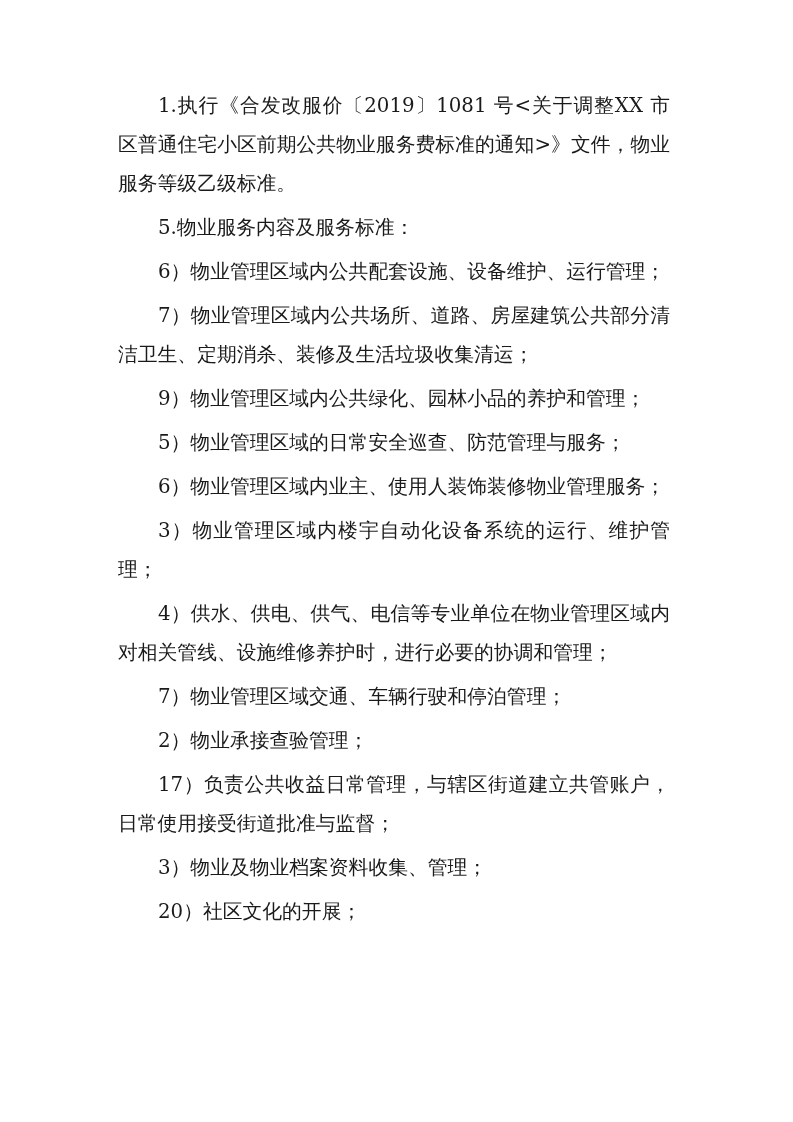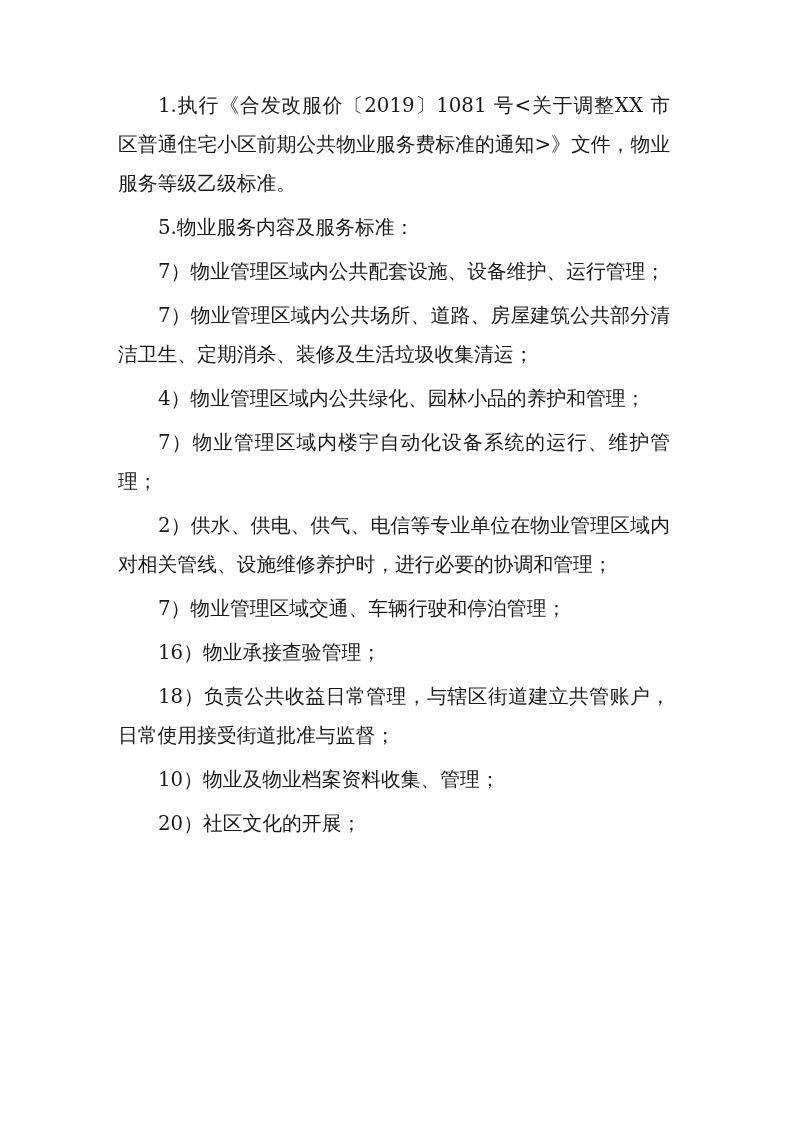--- a/index.html
+++ b/index.html
@@ -21,23 +21,25 @@
       letter-spacing: 0px;
       word-break: break-all;
     }
   </style>
 </head>
 <body>
 
 <div class="page">
   <p class="para">1.执行《合发改服价〔2019〕1081 号&lt;关于调整XX 市区普通住宅小区前期公共物业服务费标准的通知&gt;》文件，物业服务等级乙级标准。</p>
   <p class="para">5.物业服务内容及服务标准：</p>
-  <p class="para">7）物业管理区域内公共配套设施、设备维护、运行管理；</p>
+  <p class="para">6）物业管理区域内公共配套设施、设备维护、运行管理；</p>
   <p class="para">7）物业管理区域内公共场所、道路、房屋建筑公共部分清洁卫生、定期消杀、装修及生活垃圾收集清运；</p>
-  <p class="para">4）物业管理区域内公共绿化、园林小品的养护和管理；</p>
-  <p class="para">7）物业管理区域内楼宇自动化设备系统的运行、维护管理；</p>
-  <p class="para">2）供水、供电、供气、电信等专业单位在物业管理区域内对相关管线、设施维修养护时，进行必要的协调和管理；</p>
+  <p class="para">9）物业管理区域内公共绿化、园林小品的养护和管理；</p>
+  <p class="para">5）物业管理区域的日常安全巡查、防范管理与服务；</p>
+  <p class="para">6）物业管理区域内业主、使用人装饰装修物业管理服务；</p>
+  <p class="para">3）物业管理区域内楼宇自动化设备系统的运行、维护管理；</p>
+  <p class="para">4）供水、供电、供气、电信等专业单位在物业管理区域内对相关管线、设施维修养护时，进行必要的协调和管理；</p>
   <p class="para">7）物业管理区域交通、车辆行驶和停泊管理；</p>
-  <p class="para">16）物业承接查验管理；</p>
-  <p class="para">18）负责公共收益日常管理，与辖区街道建立共管账户，日常使用接受街道批准与监督；</p>
-  <p class="para">10）物业及物业档案资料收集、管理；</p>
+  <p class="para">2）物业承接查验管理；</p>
+  <p class="para">17）负责公共收益日常管理，与辖区街道建立共管账户，日常使用接受街道批准与监督；</p>
+  <p class="para">3）物业及物业档案资料收集、管理；</p>
   <p class="para">20）社区文化的开展；</p>
 </div>
 
 </body></html>

